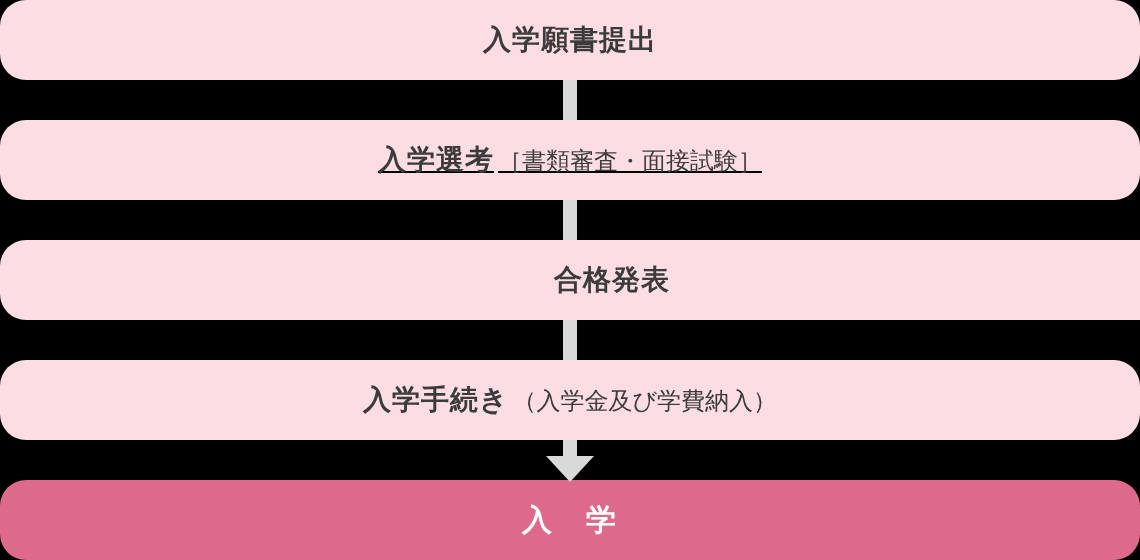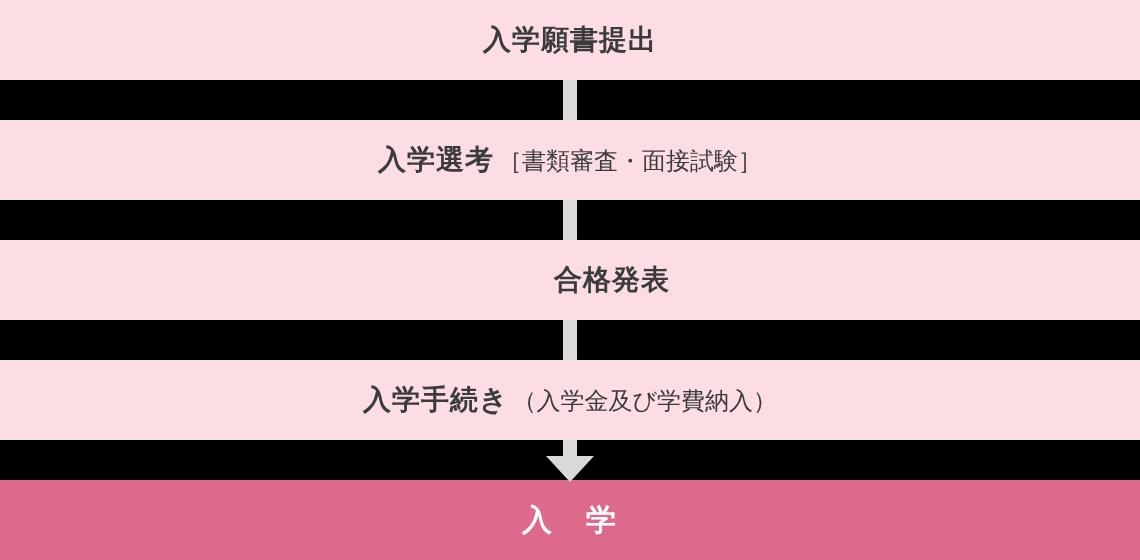--- a/index.html
+++ b/index.html
@@ -14,23 +14,24 @@
   .band {
     position: absolute;
     left: 0;
     width: 1140px;
     height: 80px;
     background: var(--band-bg, #fbdde3);
     display: flex;
     align-items: center;
     justify-content: center;
     z-index: 1;
+    border-radius: 26px;
   }
   .band.b1 { top: 0; }
-  .band.b2 { top: 120px; }
+  .band.b2 { top: 120px; text-decoration: underline; }
   .band.b3 { top: 240px; padding-left: 42px; }
   .band.b4 { top: 360px; justify-content: center; }
   .band.b5 { top: 480px; background: var(--final-bg, #de6a8b); justify-content: center; }
   .row { display: flex; align-items: baseline; }
   .title {
     font-size: 28px;
     font-weight: bold;
     color: var(--step-text, #3b3b3b);
     letter-spacing: 1px;
     white-space: pre;

